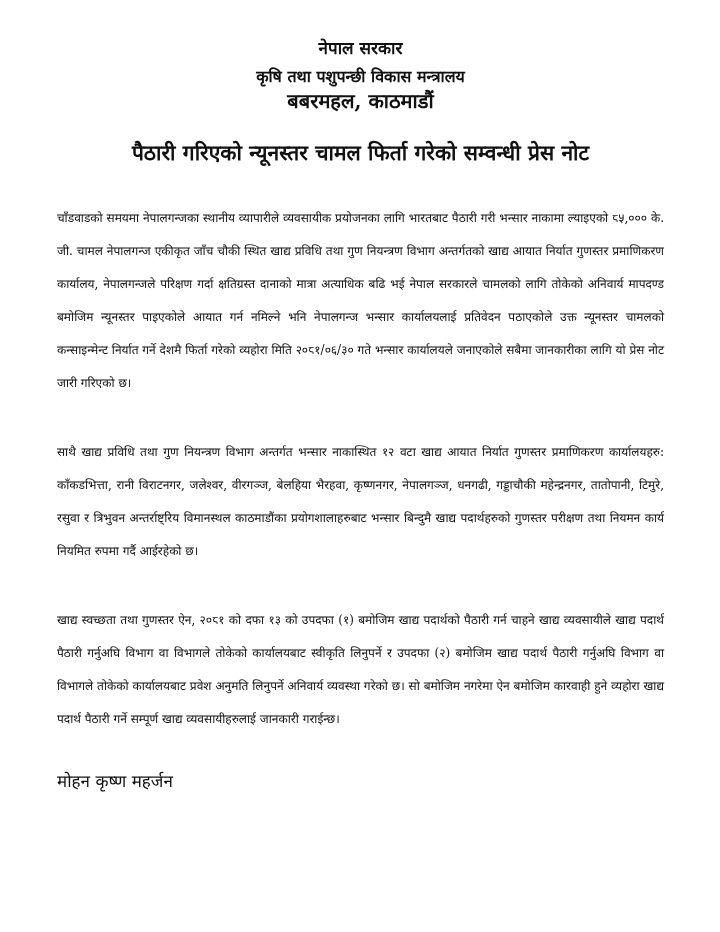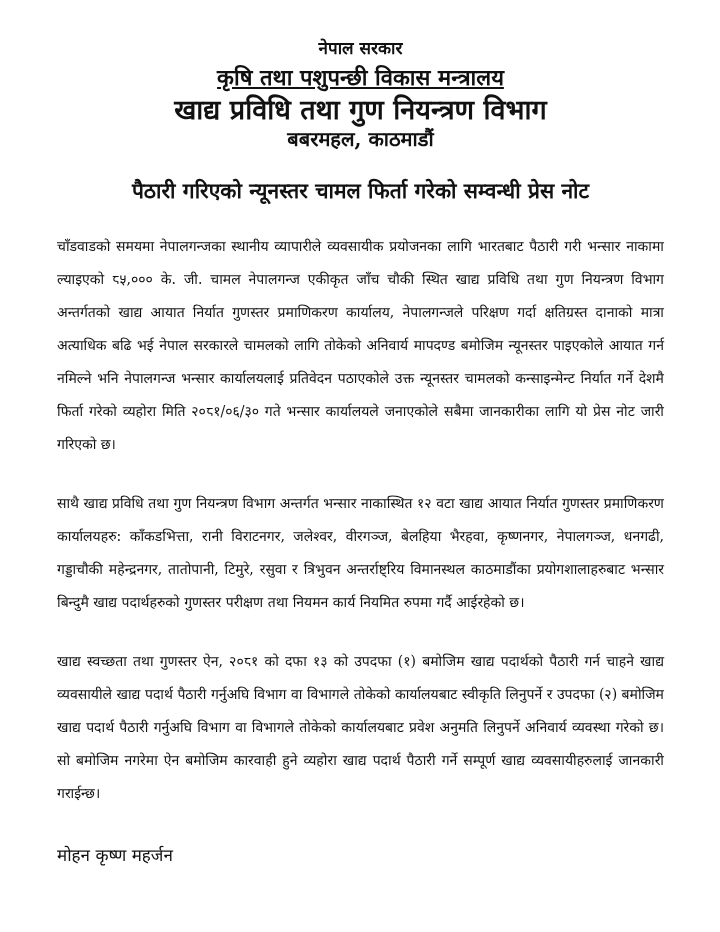--- a/index.html
+++ b/index.html
@@ -23,25 +23,24 @@
   }
   .doc-header {
     text-align: center;
   }
   .gov-line {
     font-size: 17px;
     font-weight: bold;
     line-height: 24px;
   }
   .ministry-line {
-    font-size: 22px;
+    font-size: 16px;
     font-weight: bold;
     line-height: 26px;
     margin-top: 4px;
-    text-decoration: underline;
   }
   .dept-line {
     font-size: 27px;
     font-weight: bold;
     line-height: 36px;
     margin-top: 2px;
   }
   .addr-line {
     font-size: 20px;
     font-weight: bold;
@@ -51,43 +50,42 @@
     text-align: center;
     margin-top: 26px;
   }
   .doc-title span {
     font-size: 21px;
     font-weight: bold;
     text-underline-offset: 5px;
     text-decoration-thickness: 2px;
   }
   .body-para {
-    font-size: 14px;
+    font-size: 12px;
     line-height: 33px;
     text-align: justify;
-    margin: 26px 0 0 0;
+    margin: 36px 0 0 0;
   }
   .signature {
     margin-top: 30px;
     font-size: 17px;
     line-height: 31px;
   }
   .signature div {
     margin: 0;
   }
 </style>
 </head>
 <body>
 
 <div class="doc">
 
   <div class="doc-header">
     <div class="gov-line">नेपाल सरकार</div>
     <div class="ministry-line">कृषि तथा पशुपन्छी विकास मन्त्रालय</div>
-    <div class="dept-line">खाद्य प्रविधि तथा गुण नियन्त्रण विभाग</div>
     <div class="addr-line">बबरमहल, काठमाडौं</div>
   </div>
 
   <div class="doc-title">
     <span>पैठारी गरिएको न्यूनस्तर चामल फिर्ता गरेको सम्वन्धी प्रेस नोट</span>
   </div>
 
   <p class="body-para">चाँडवाडको समयमा नेपालगन्जका स्थानीय व्यापारीले व्यवसायीक प्रयोजनका लागि भारतबाट पैठारी गरी भन्सार नाकामा ल्याइएको ८५,००० के. जी. चामल नेपालगन्ज एकीकृत जाँच चौकी स्थित खाद्य प्रविधि तथा गुण नियन्त्रण विभाग अन्तर्गतको खाद्य आयात निर्यात गुणस्तर प्रमाणिकरण कार्यालय, नेपालगन्जले परिक्षण गर्दा क्षतिग्रस्त दानाको मात्रा अत्याधिक बढि भई नेपाल सरकारले चामलको लागि तोकेको अनिवार्य मापदण्ड बमोजिम न्यूनस्तर पाइएकोले आयात गर्न नमिल्ने भनि नेपालगन्ज भन्सार कार्यालयलाई प्रतिवेदन पठाएकोले उक्त न्यूनस्तर चामलको कन्साइन्मेन्ट निर्यात गर्ने देशमै फिर्ता गरेको व्यहोरा मिति २०८१/०६/३० गते भन्सार कार्यालयले जनाएकोले सबैमा जानकारीका लागि यो प्रेस नोट जारी गरिएको छ।</p>
 
   <p class="body-para">साथै खाद्य प्रविधि तथा गुण नियन्त्रण विभाग अन्तर्गत भन्सार नाकास्थित १२ वटा खाद्य आयात निर्यात गुणस्तर प्रमाणिकरण कार्यालयहरु: काँकडभित्ता, रानी विराटनगर, जलेश्वर, वीरगञ्ज, बेलहिया भैरहवा, कृष्णनगर, नेपालगञ्ज, धनगढी, गड्डाचौकी महेन्द्रनगर, तातोपानी, टिमुरे, रसुवा र त्रिभुवन अन्तर्राष्ट्रिय विमानस्थल काठमाडौंका प्रयोगशालाहरुबाट भन्सार बिन्दुमै खाद्य पदार्थहरुको गुणस्तर परीक्षण तथा नियमन कार्य नियमित रुपमा गर्दै आईरहेको छ।</p>

